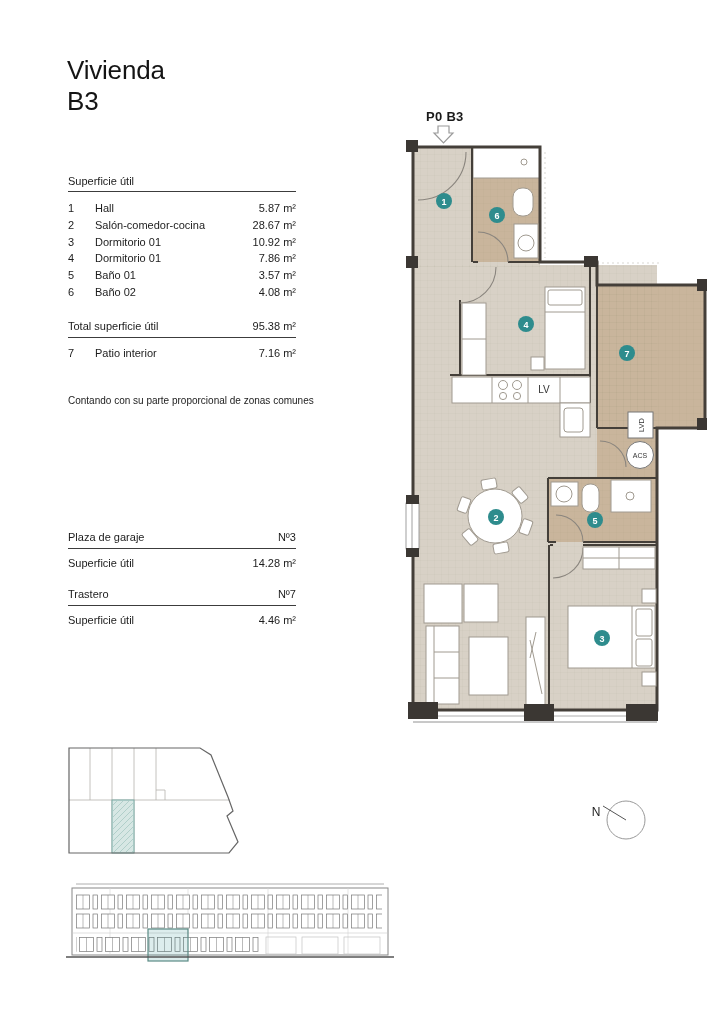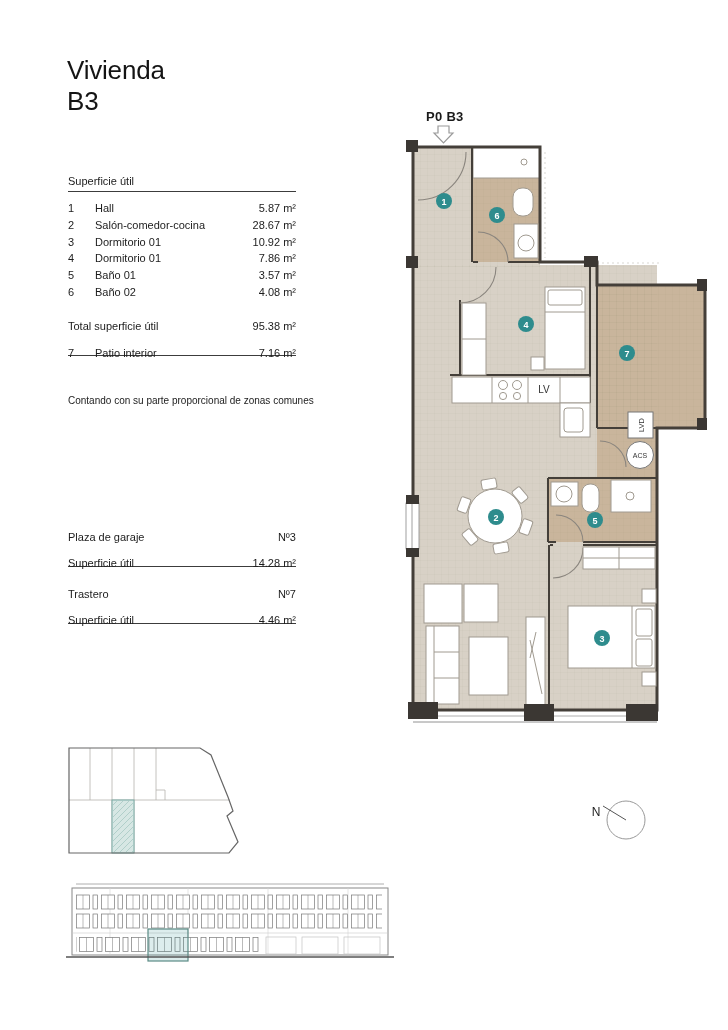--- a/index.html
+++ b/index.html
@@ -9,21 +9,21 @@
   .title{position:absolute;left:67px;top:55px;font-size:26px;line-height:31px;
          font-weight:500;color:#141414;letter-spacing:-0.2px;}
   .sec-header{position:absolute;left:68px;width:228px;font-size:11px;color:#1c1c1c;
               padding-bottom:4px;border-bottom:1px solid #3c3c3c;display:flex;justify-content:space-between;}
   .rows{position:absolute;left:68px;top:202px;width:228px;}
   .row{display:flex;height:16.8px;font-size:11px;align-items:flex-start;}
   .row .num{width:27px;}
   .row .name{flex:1;}
   .row .val{text-align:right;white-space:nowrap;}
   .tot{position:absolute;left:68px;width:228px;display:flex;justify-content:space-between;
-       font-size:11px;padding-bottom:23px;border-bottom:1px solid #3c3c3c;}
+       font-size:11px;padding-bottom:5px;border-bottom:1px solid #3c3c3c;}
   .plainrow{position:absolute;left:68px;width:228px;display:flex;justify-content:space-between;font-size:11px;}
   .note{position:absolute;left:68px;top:395px;width:260px;font-size:10px;color:#222;}
 </style>
 </head>
 <body>
 
 <div class="page">
 
 <svg width="728" height="1030" viewBox="0 0 728 1030">
   <defs>

